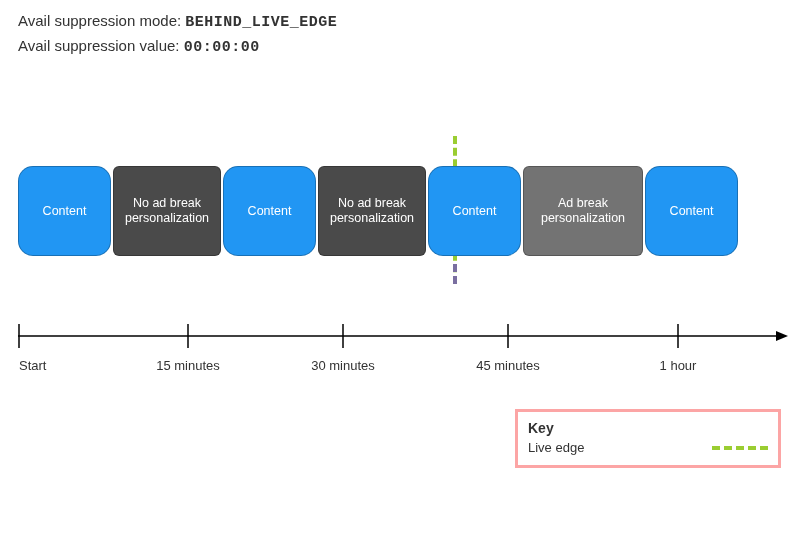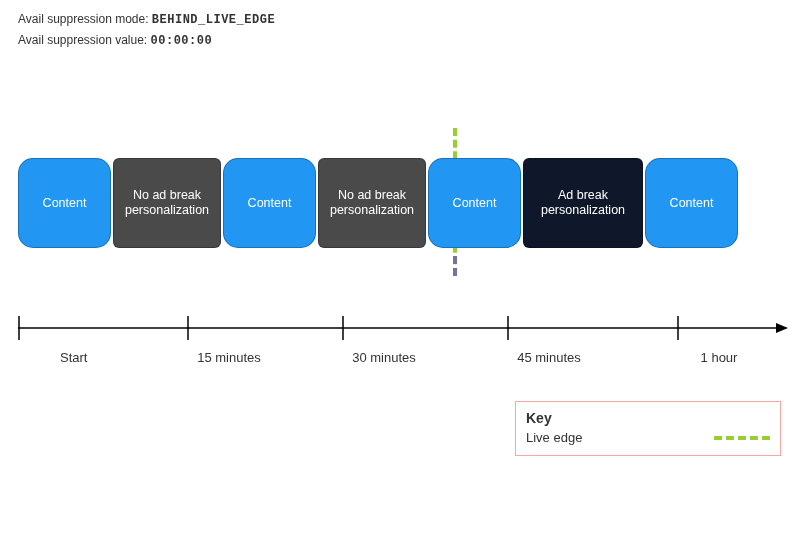--- a/index.html
+++ b/index.html
@@ -5,21 +5,21 @@
   * { box-sizing: border-box; }
   body {
     margin: 0;
     padding: 10px 18px;
     font-family: "Segoe UI", Arial, sans-serif;
     font-size: 14px;
     color: #333;
     width: 803px;
     background: #fff;
   }
-  .header-line { margin: 2px 0 6px 0; font-size: 12px; }
+  .header-line { margin: 2px 0 6px 0; font-size: 15px; }
   .mono { font-family: "Courier New", monospace; font-weight: bold; letter-spacing: 0.5px;}
   .timeline-wrap { position: relative; margin-top: 110px; }
   .blocks {
     display: flex;
     position: relative;
   }
   .block {
     height: 90px;
     display: flex;
     align-items: center;
@@ -29,38 +29,38 @@
     font-size: 12.5px;
     line-height: 1.2;
     padding: 4px;
     border-radius: 6px;
     border: 1px solid rgba(0,0,0,0.25);
     margin-right: 2px;
   }
   .block:last-child { margin-right: 0; }
   .content-block { background: #2196f3; width: 93px; border-radius: 15px; }
   .noad-block { background: #4a4a4a; width: 108px; }
-  .adbreak-block { background: #0f172a; width: 120px; }
+  .adbreak-block { background: #737373; width: 120px; }
   
   .marker {
     position: absolute;
     top: -30px;
     bottom: -28px;
     width: 0;
     border-left: 4px dashed;
   }
   .marker.live { border-color: #9acd32; left: 435px; }
   .marker.avail { border-color: #7a6fa0; left: 435px; top: 98px; bottom: -28px;}
   
   .axis-area { position: relative; margin-top: 65px; height: 70px; }
   .axis-svg { width: 770px; height: 30px; }
   .axis-labels { display: flex; position: relative; margin-top: 4px; font-size: 13px; color: #333; }
-  .axis-label { position: absolute; transform: translateX(-50%); margin-left: 41px; }
+  .axis-label { position: absolute; transform: translateX(-50%); }
   .key-box {
-    border: 1px solid #fca5a5;
+    border: 3px solid #fca5a5;
     width: 266px;
     margin-left: auto;
     margin-right: 4px;
     margin-top: 18px;
     padding: 8px 10px 10px 10px;
     font-size: 13px;
   }
   .key-title { font-weight: bold; margin-bottom: 4px; font-size: 14px;}
   .key-row { display: flex; justify-content: space-between; align-items: center; margin-top: 4px;}
   .swatch {

